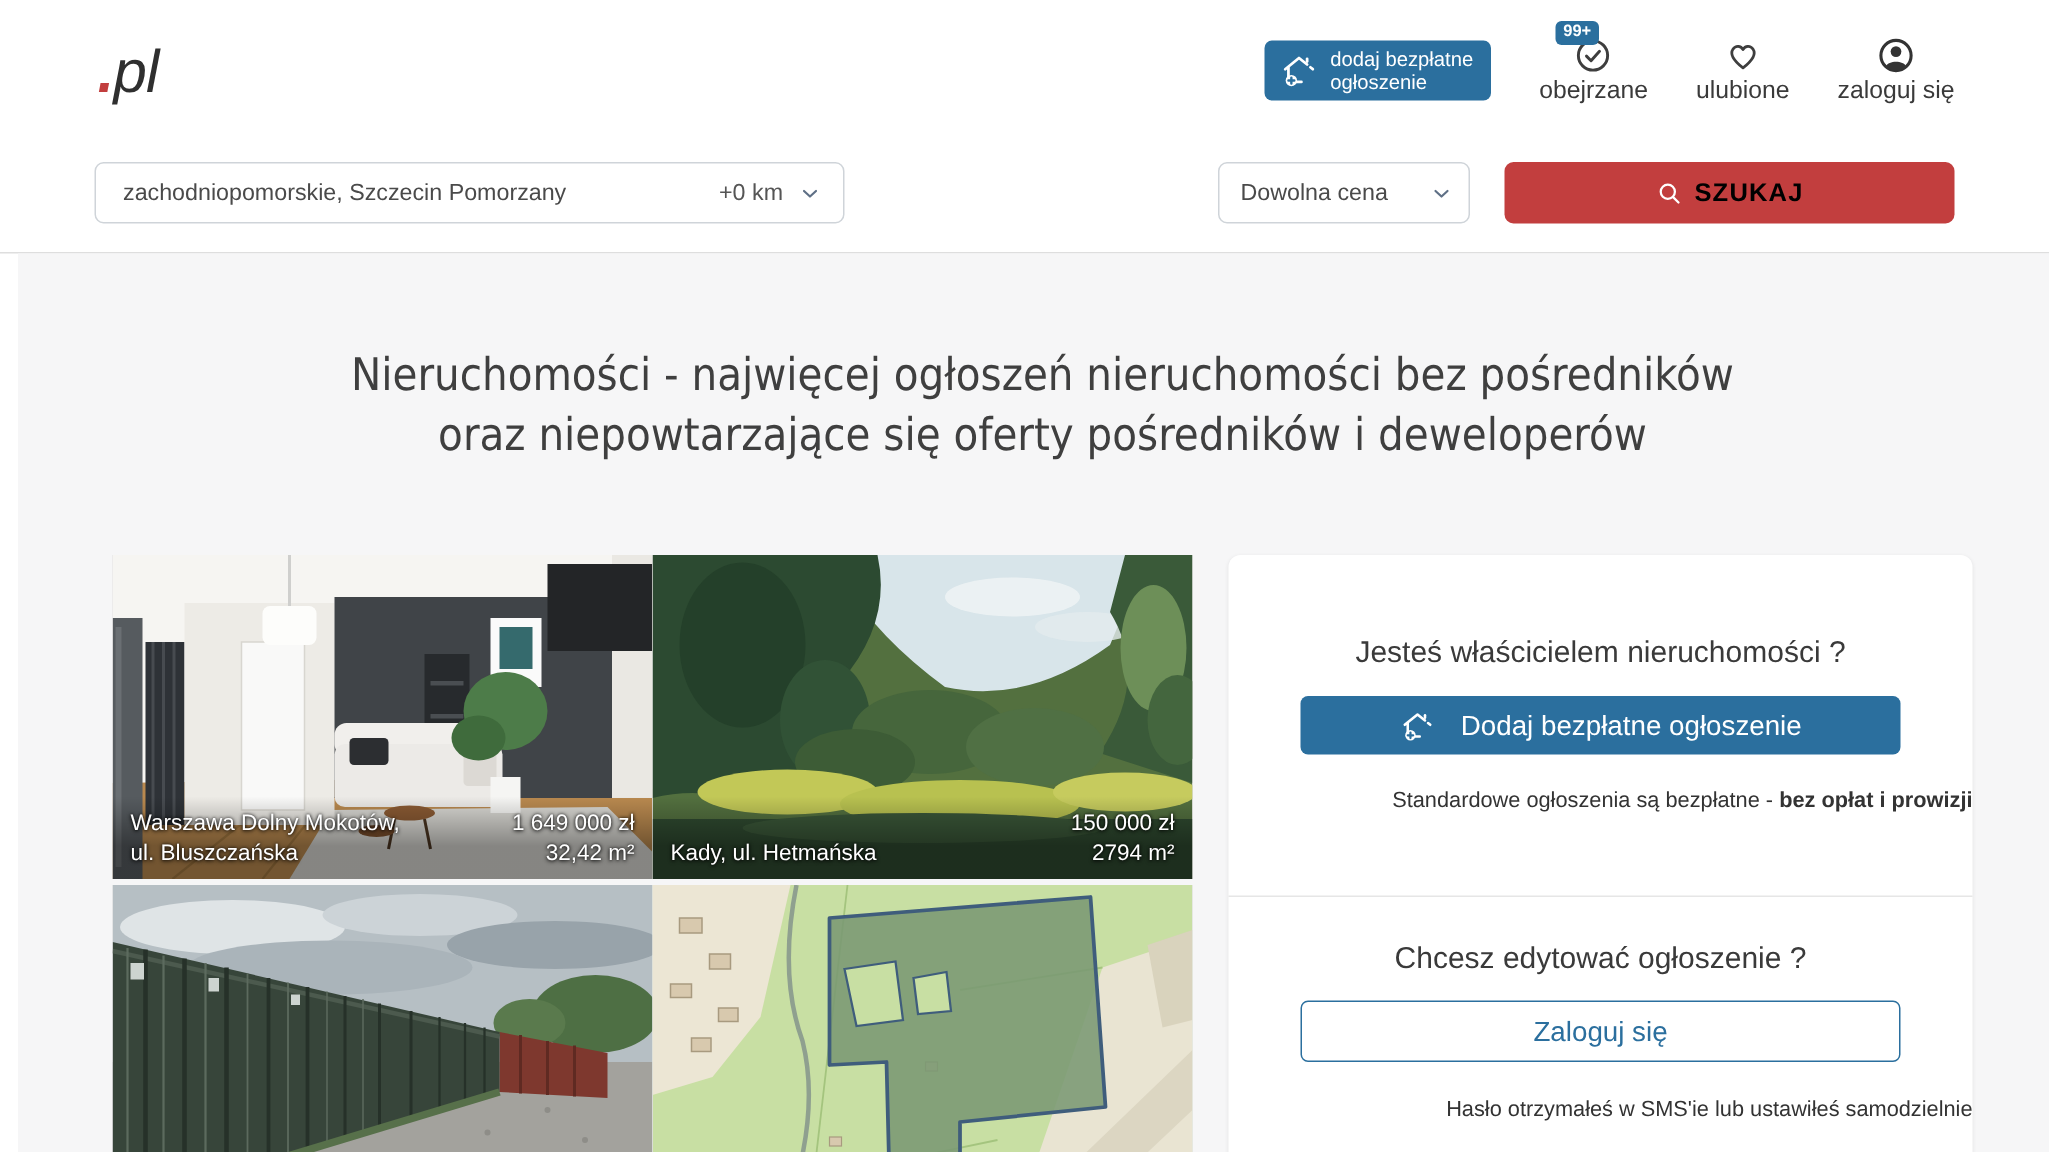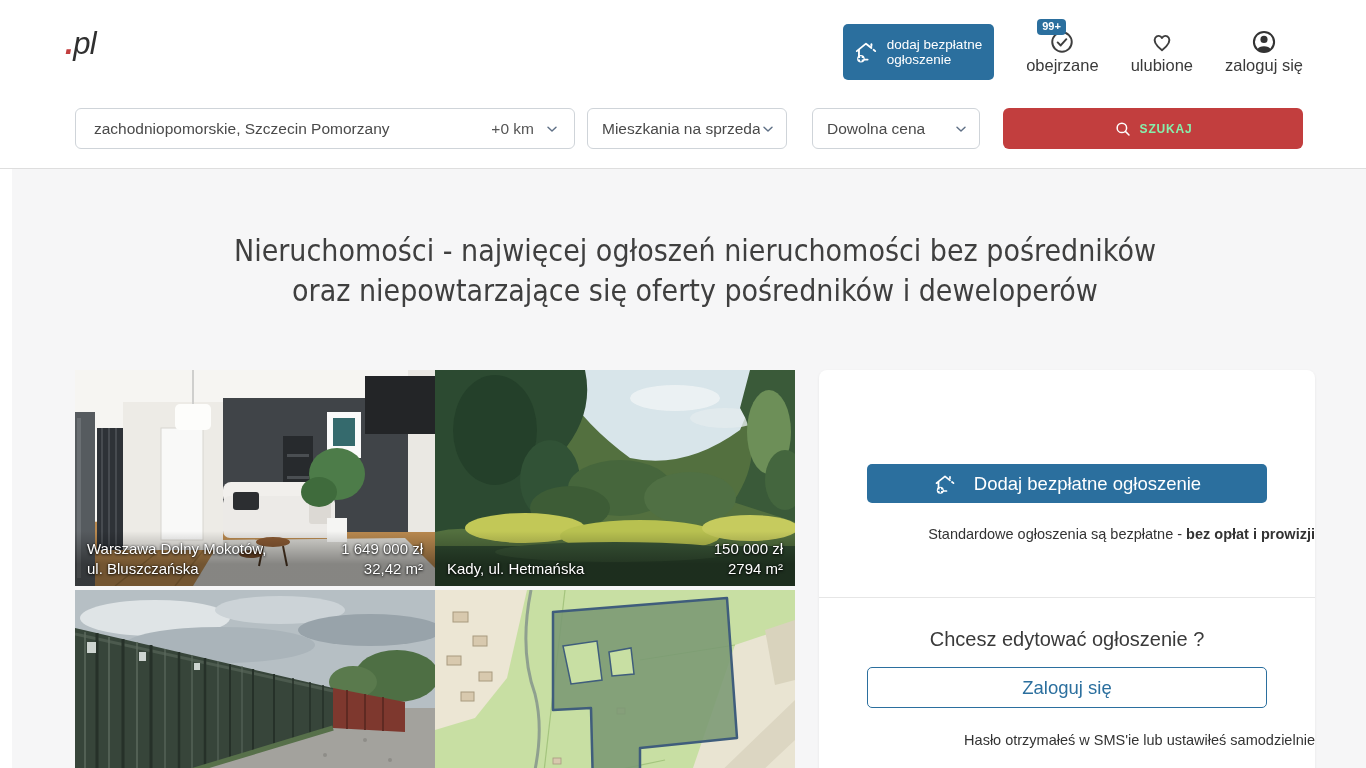--- a/index.html
+++ b/index.html
@@ -2,52 +2,52 @@
 <html lang="pl"><head>
 <meta charset="utf-8">
 <style>
   * { box-sizing: border-box; margin: 0; padding: 0; }
   html,body { width:1366px; height:768px; overflow:hidden; background:#fff;
     font-family:"Liberation Sans", sans-serif; }
   .page { position:relative; width:1366px; height:768px; }
 
   
   .header { position:absolute; top:0; left:0; width:1366px; height:88px; background:#fff; }
-  .logo { position:absolute; left:65px; top:26px; font-style:italic; font-size:31px;
+  .logo { position:absolute; left:65px; top:26px; font-style:italic; font-size:40px;
     letter-spacing:-0.5px; color:#3d3d3d; cursor:pointer; white-space:nowrap; }
   .logo .main { font-weight:800; }
   .logo .dot { font-weight:800; color:#c23e3e; }
   .logo .tld { font-weight:400; color:#2f2f2f; }
 
   .hdr-right { position:absolute; right:63px; top:24px; display:flex; align-items:center; gap:32px; }
   .add-btn { display:flex; align-items:center; gap:8px; background:#2b6f9e; color:#fff;
-    border:none; border-radius:5px; padding:6px 12px 6px 10px; height:56px; cursor:pointer;
+    border:none; border-radius:5px; padding:6px 12px 6px 10px; height:40px; cursor:pointer;
     font-family:inherit; }
   .add-btn .txt { font-size:13.5px; line-height:15px; text-align:left; }
   .nav-item { display:flex; align-items:center; gap:1px; font-size:16.5px; color:#3a3a3a;
     cursor:pointer; position:relative;flex-direction:column; }
   .badge { position:absolute; top:-10px; left:11px; background:#2b6f9e; color:#fff;
     font-size:11px; font-weight:700; padding:1px 5px 2px; border-radius:4px; line-height:13px; }
 
   
   .search-bar { position:absolute; top:88px; left:0; width:1366px; height:81px; background:#fff;
     border-bottom:1px solid #dedede; }
   .field { position:absolute; top:20px; height:41px; background:#fff; border:1px solid #cfd4d9;
     border-radius:6px; display:flex; align-items:center; font-size:15.5px; color:#4a4a4a;
     cursor:pointer; }
-  .f-location { left:63px; width:500px; padding:0 14px 0 18px;margin-left:12px; }
+  .f-location { left:63px; width:500px; padding:0 14px 0 18px; }
   .f-location .loc-text { flex:1; white-space:nowrap; overflow:hidden; }
   .f-location .radius { color:#555; margin-right:10px; white-space:nowrap; }
   .f-category { left:587px; width:200px; padding:0 10px 0 14px; }
   .f-category .val { flex:1; white-space:nowrap; overflow:hidden; }
   .f-price { left:812px; width:168px; padding:0 10px 0 14px;justify-content:space-between; }
   .f-price .val { flex:1; white-space:nowrap; overflow:hidden; }
   .search-btn { position:absolute; left:1003px; top:20px; width:300px; height:41px;
-    background:#c23e3e; color:#86efac; border:none; border-radius:6px; font-family:inherit;
-    font-size:12px; font-weight:700; letter-spacing:0.8px; cursor:pointer;
+    background:#c23e3e; color:#000000; border:none; border-radius:6px; font-family:inherit;
+    font-size:17px; font-weight:700; letter-spacing:0.8px; cursor:pointer;
     display:flex; align-items:center; justify-content:center; gap:8px; }
 
   
   .main { position:absolute; top:169px; left:12px; width:1366px; height:599px; background:#f6f6f7; }
   .hero-title { position:absolute; top:62px; left:0; width:100%; text-align:center;
     font-family:"DejaVu Sans", sans-serif; font-stretch:condensed; font-weight:400;
     font-size:30px; line-height:40px; color:#3f3f3f; }
 
   
   .grid { position:absolute; left:63px; top:201px; width:720px; display:grid;
@@ -141,28 +141,20 @@
     <div class="field f-location">
       <span class="loc-text">zachodniopomorskie, Szczecin Pomorzany</span>
       <span class="radius">+0 km</span>
       <span class="icon">
         <svg width="16" height="16" viewBox="0 0 24 24" fill="none">
             <path d="M6 9.5 L12 15 L18 9.5" stroke="#5f7086" stroke-width="2.2" stroke-linecap="round" stroke-linejoin="round"></path>
           </svg>
       </span>
     </div>
 
-    <div class="field f-category">
-      <span class="val">Mieszkania na sprzeda</span>
-      <span class="icon">
-        <svg width="16" height="16" viewBox="0 0 24 24" fill="none">
-            <path d="M6 9.5 L12 15 L18 9.5" stroke="#5f7086" stroke-width="2.2" stroke-linecap="round" stroke-linejoin="round"></path>
-          </svg>
-      </span>
-    </div>
 
     <div class="field f-price">
       <span class="val">Dowolna cena</span>
       <span class="icon">
         <svg width="16" height="16" viewBox="0 0 24 24" fill="none">
             <path d="M6 9.5 L12 15 L18 9.5" stroke="#5f7086" stroke-width="2.2" stroke-linecap="round" stroke-linejoin="round"></path>
           </svg>
       </span>
     </div>
 
@@ -339,20 +331,21 @@
           <rect x="312" y="202" width="12" height="9" fill="#d8c9ae" stroke="#a89a7f" stroke-width="1"></rect>
           <path d="M118,22 L292,8 L302,148 L205,158 L205,196 L158,197 L156,118 L118,120 Z" fill="#7a9973" fill-opacity="0.88" stroke="#3f5d7c" stroke-width="2.5" stroke-linejoin="round"></path>
           <polygon points="128,56 162,51 167,90 136,94" fill="#c8dfa3" stroke="#3f5d7c" stroke-width="1.5"></polygon>
           <polygon points="174,62 196,58 199,84 177,86" fill="#c8dfa3" stroke="#3f5d7c" stroke-width="1.5"></polygon>
         </svg>
 
       </div>
     </div>
 
     <aside class="side-card">
+      <div class="s-title s1-title">Jesteś właścicielem nieruchomości ?</div>
       <button class="blue-btn">
         <span class="icon">
           <svg width="24" height="24" viewBox="0 0 24 24" fill="none">
             <path d="M3.5 11.2 L12 4.3 L17 8.3 M20.5 11.2 L19 10 M5.5 9.8 V19 H13.5" stroke="#fff" stroke-width="1.7" stroke-linecap="round" stroke-linejoin="round"></path>
             <path d="M17 6.5 V4.8" stroke="#fff" stroke-width="1.7" stroke-linecap="round"></path>
             <circle cx="7.3" cy="18.2" r="3.5" fill="#fff"></circle>
             <path d="M7.3 16.4 V20 M5.5 18.2 H9.1" stroke="#2b6f9e" stroke-width="1.5" stroke-linecap="round"></path>
           </svg>
         </span>
         <span>Dodaj bezpłatne ogłoszenie</span>

